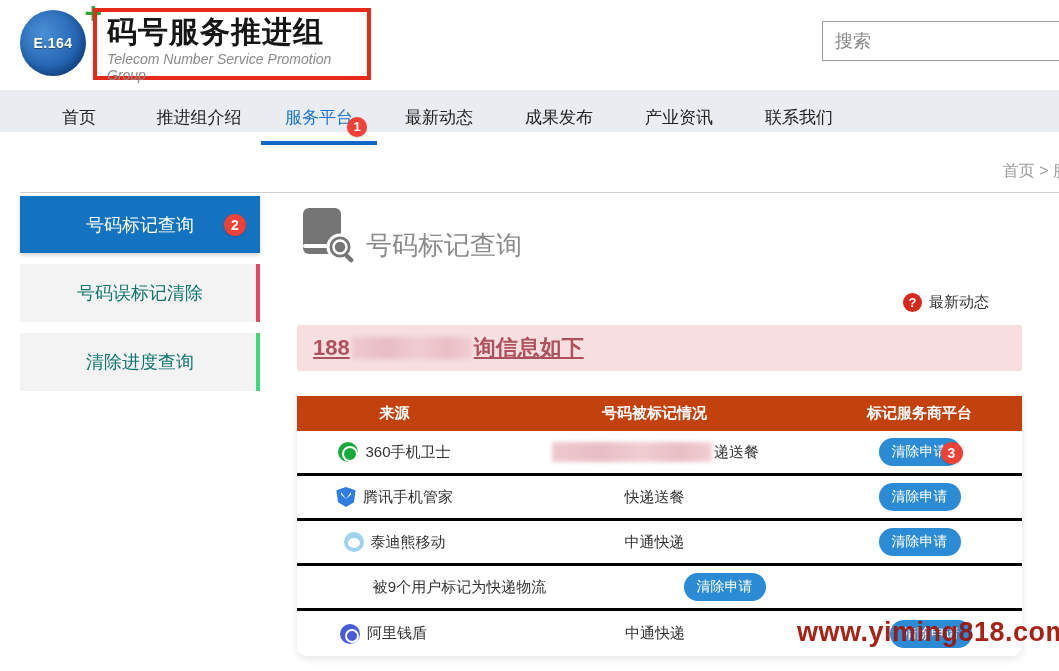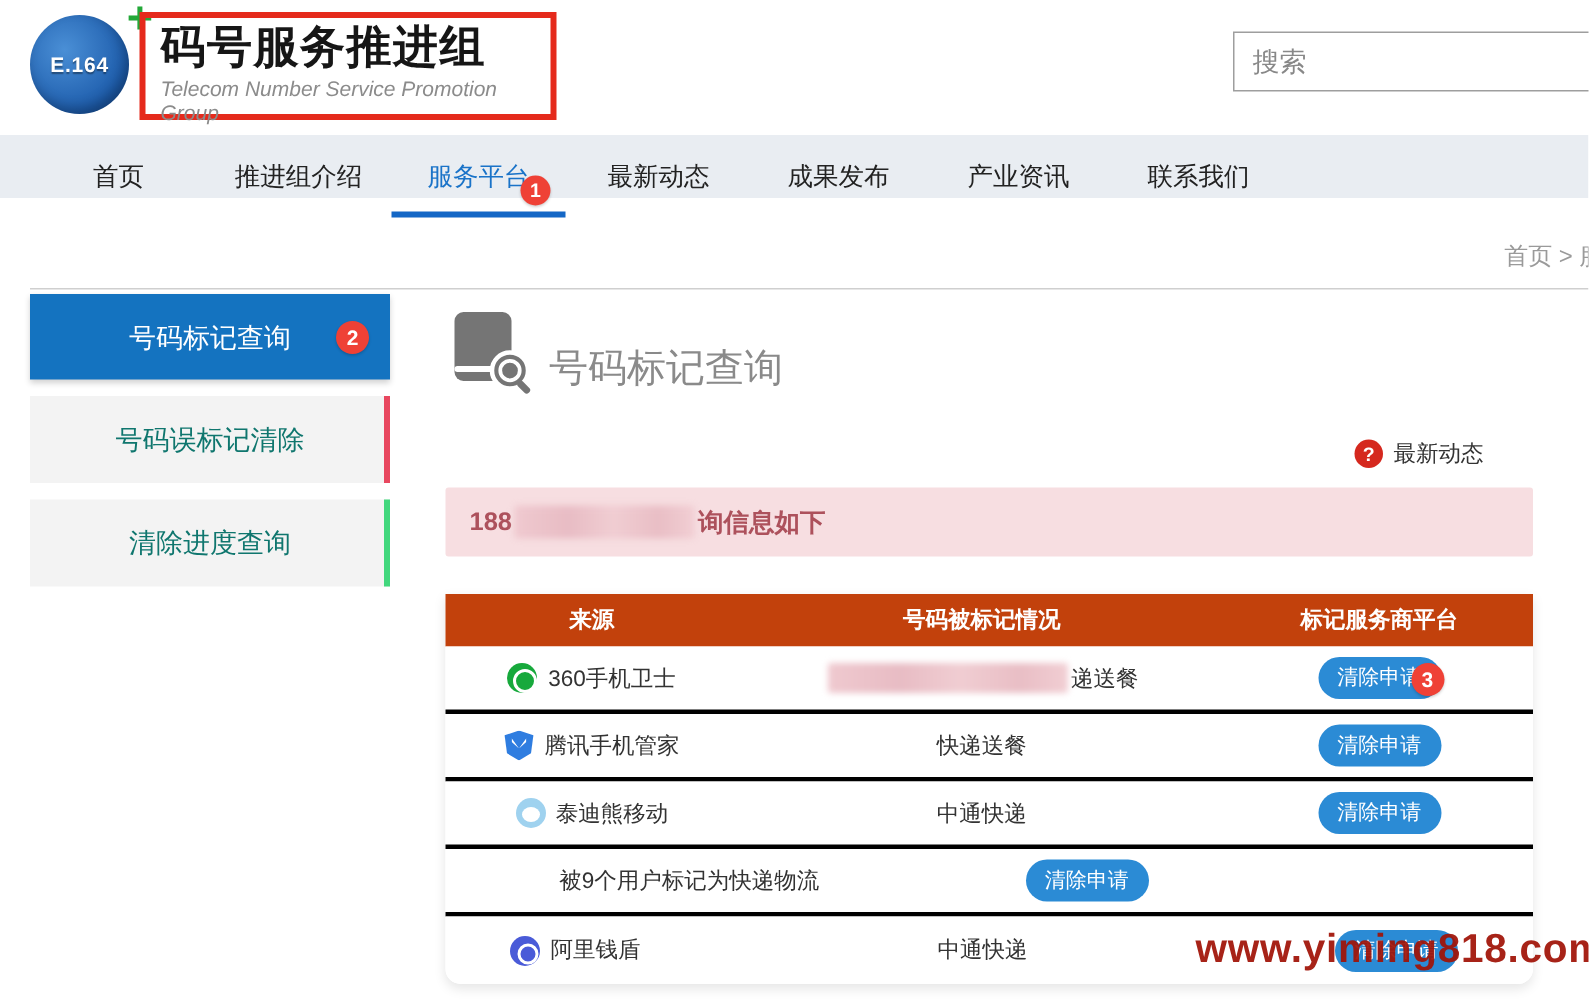--- a/index.html
+++ b/index.html
@@ -38,21 +38,21 @@
   .side-strip { position:absolute; right:0; top:0; width:4px; height:100%; }
   .side-badge { position:absolute; left:204px; top:18px; width:22px; height:22px; font-size:14px; }
 
   
   .main-title { position:absolute; left:366px; top:228px; font-size:26px; color:#8a8a8a; }
   .help { position:absolute; left:903px; top:293px; display:flex; align-items:center; gap:7px; cursor:pointer; }
   .help-q { width:19px; height:19px; border-radius:50%; background:#d5281e; color:#fff; font-size:13px; font-weight:bold; display:flex; align-items:center; justify-content:center; }
   .help-label { font-size:15px; color:#333; }
 
   
-  .alert { position:absolute; left:297px; top:325px; width:725px; height:46px; background:#f7dee1; border-radius:2px; display:flex; align-items:center; padding-left:16px; font-size:17px; font-weight:bold; color:#ad515c; }
+  .alert { position:absolute; left:297px; top:325px; width:725px; height:46px; background:#f7dee1; border-radius:2px; display:flex; align-items:center; padding-left:16px; font-size:22px; font-weight:bold; color:#ad515c;text-decoration:underline; }
   .blur-chip { display:inline-block; height:22px; border-radius:2px; margin:0 2px;
     background:linear-gradient(90deg,#efc9cf,#e8bcc4 30%,#f0cdd2 55%,#e9bec5 80%,#f1ced3); filter:blur(2px); }
   .alert .blur-chip { width:120px; }
 
   
   .table-card { position:absolute; left:297px; top:396px; width:725px; border-radius:0 0 10px 10px; box-shadow:0 3px 8px rgba(0,0,0,.10); background:#fff; }
   .thead { display:flex; height:35px; background:#c2410c; color:#fff; font-weight:bold; font-size:15px; align-items:center; }
   .tr { display:flex; height:45px; align-items:center; background:#fff; border-bottom:3px solid #000000; }
   .tr:last-child { border-bottom:none; border-radius:0 0 10px 10px;gap:41px; }
   .c1 { width:195px; display:flex; align-items:center; justify-content:center; gap:7px; }

